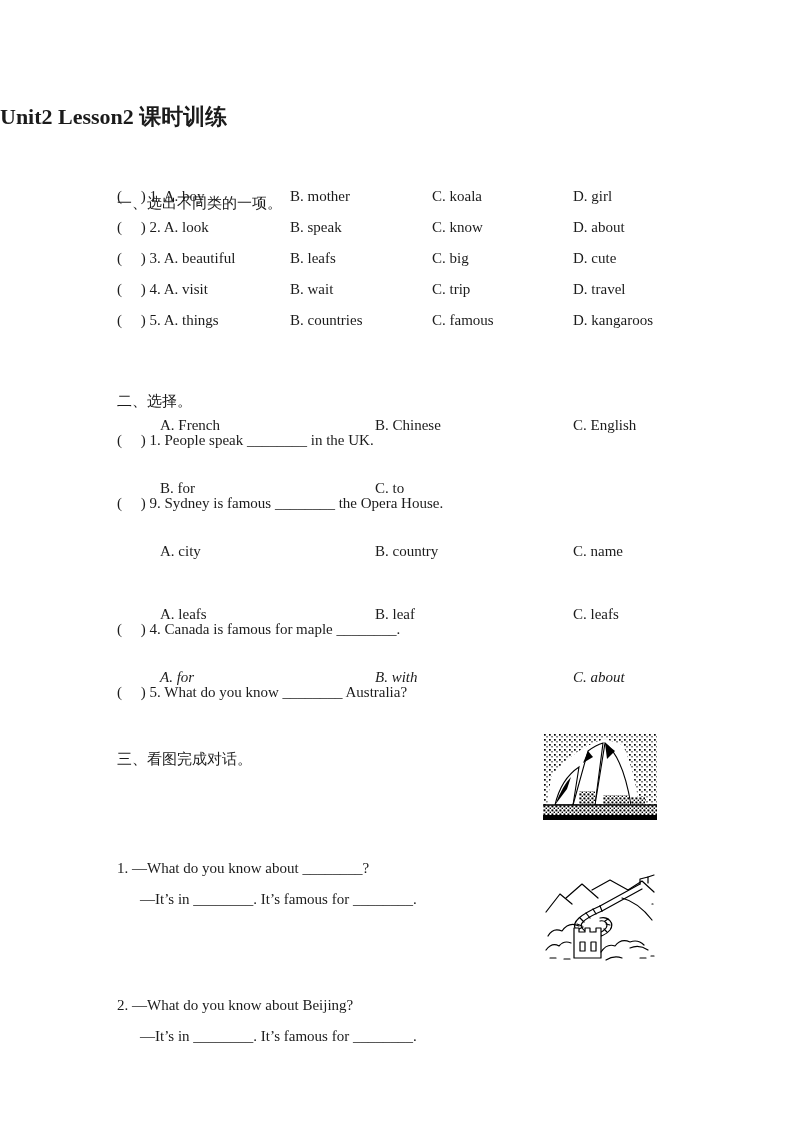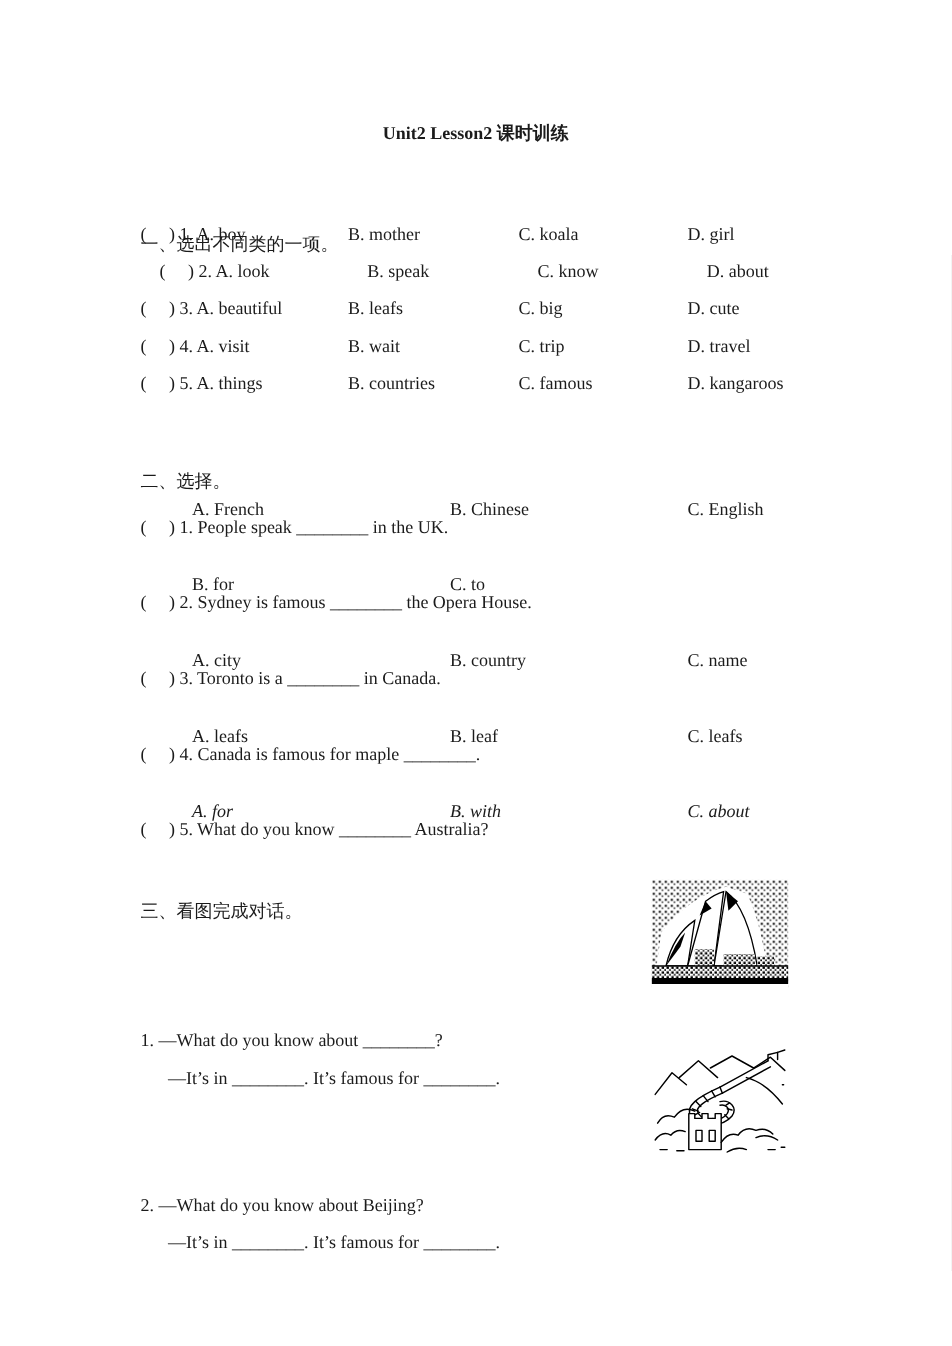--- a/index.html
+++ b/index.html
@@ -11,23 +11,22 @@
     background: #ffffff;
     font-family: "Liberation Serif", "DejaVu Serif", serif;
     color: #1b1b1b;
     font-size: 15px;
     overflow: hidden;
   }
   .abs { position: absolute; white-space: pre; margin-top: 47px; }
   .title {
     position: absolute;
     top: 102px; left: 0; width: 100%;
-    text-align: center;
     font-weight: 700;
-    font-size: 15px;
+    font-size: 22px;
     white-space: pre;
   }
   .sec-heading { left: 117px; }
   .row-grid {
     position: absolute;
     left: 117px;
     width: 606px;
     display: grid;
     grid-template-columns: 173px 142px 141px auto;
   }
@@ -50,21 +49,21 @@
   <div class="title">Unit2 Lesson2 课时训练</div>
 
   <div class="abs sec-heading" style="top:147px;">一、选出不同类的一项。</div>
 
   <div class="row-grid" style="top:188px;">
     <span class="cell">(     ) 1. A. boy</span>
     <span class="cell">B. mother</span>
     <span class="cell">C. koala</span>
     <span class="cell">D. girl</span>
   </div>
-  <div class="row-grid" style="top:219px;margin-left:16px;">
+  <div class="row-grid" style="top:219px;">
     <span class="cell">(     ) 2. A. look</span>
     <span class="cell">B. speak</span>
     <span class="cell">C. know</span>
     <span class="cell">D. about</span>
   </div>
   <div class="row-grid" style="top:250px;">
     <span class="cell">(     ) 3. A. beautiful</span>
     <span class="cell">B. leafs</span>
     <span class="cell">C. big</span>
     <span class="cell">D. cute</span>
@@ -84,27 +83,26 @@
 
   <div class="abs sec-heading" style="top:345px;">二、选择。</div>
 
   <div class="abs" style="top:385px; left:117px;">(     ) 1. People speak ________ in the UK.</div>
   <div class="opt-grid" style="top:417px;">
     <span class="cell">A. French</span>
     <span class="cell">B. Chinese</span>
     <span class="cell">C. English</span>
   </div>
 
-  <div class="abs" style="top:448px; left:117px;">(     ) 2. Sydney is famous ________ the Opera House.</div>
+  <div class="abs" style="top:448px; left:117px;">(     ) 9. Sydney is famous ________ the Opera House.</div>
   <div class="opt-grid" style="top:480px;">
     <span class="cell">B. for</span>
     <span class="cell">C. to</span>
   </div>
 
-  <div class="abs" style="top:511px; left:117px;">(     ) 3. Toronto is a ________ in Canada.</div>
   <div class="opt-grid" style="top:543px;">
     <span class="cell">A. city</span>
     <span class="cell">B. country</span>
     <span class="cell">C. name</span>
   </div>
 
   <div class="abs" style="top:574px; left:117px;">(     ) 4. Canada is famous for maple ________.</div>
   <div class="opt-grid" style="top:606px;">
     <span class="cell">A. leafs</span>
     <span class="cell">B. leaf</span>

